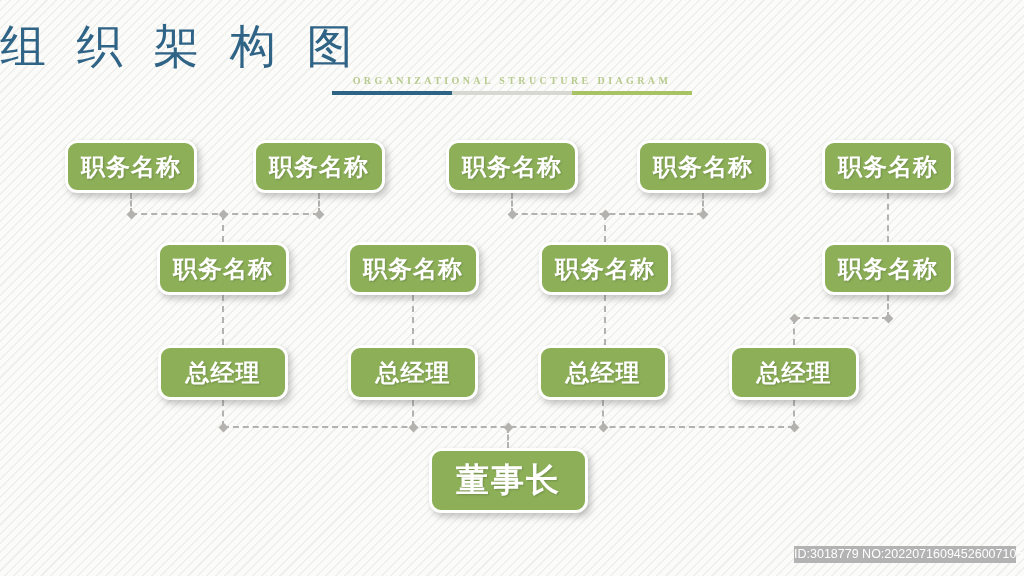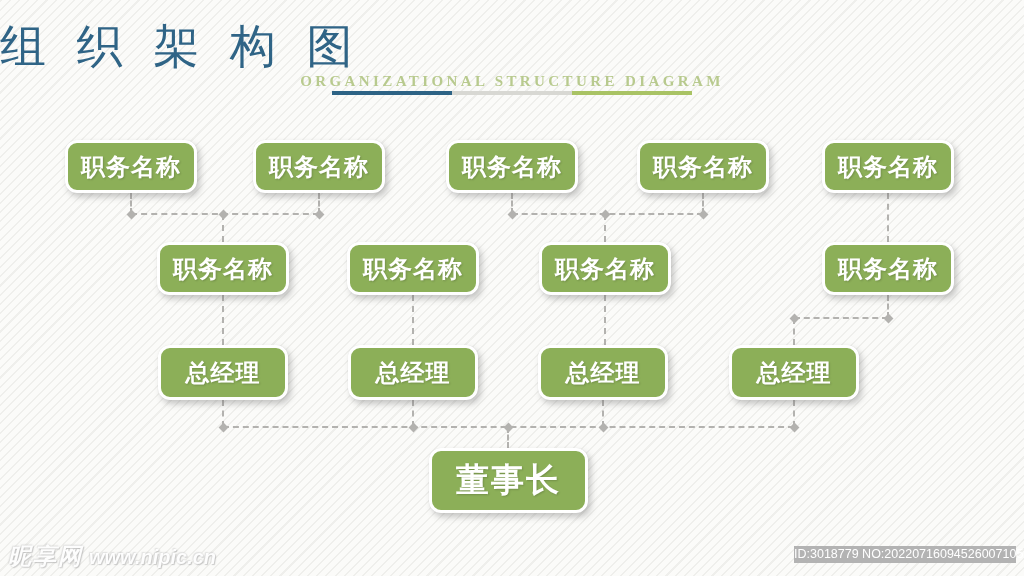--- a/index.html
+++ b/index.html
@@ -12,21 +12,21 @@
   
   .title{
     position:absolute;top:18px;left:0;width:1024px;
     font-family:"DejaVu Serif","Liberation Serif",serif;
     font-size:46px;line-height:56px;font-weight:500;
     letter-spacing:8px;color:var(--title-teal,#2f6486);
   }
   .subtitle{
     position:absolute;top:74px;left:0;width:1024px;text-align:center;
     font-family:"Liberation Serif",serif;
-    font-size:15px;line-height:14px;letter-spacing:3.4px;
+    font-size:10px;line-height:14px;letter-spacing:3.4px;
     color:var(--subtitle-green,#b8ca8e);font-weight:bold;
   }
   .divider{position:absolute;top:91px;left:332px;width:360px;height:4px;display:flex;}
   .divider span{display:block;height:4px;width:120px;}
   
   .diagram{position:absolute;inset:0;}
   .node{
     position:absolute;box-sizing:border-box;
     background:var(--node-green,#8caf58);
     border:3px solid #ffffff;border-radius:12px;
@@ -143,18 +143,15 @@
         <span class="lbl">总经理</span>
       </div>
       <div class="node" style="left: 729px; top: 345px; width: 130px; height: 55px;">
         <span class="lbl">总经理</span>
       </div>
       <div class="node chairman" style="left: 429px; top: 448px; width: 159px; height: 65px; justify-content: center;">
         <span class="lbl">董事长</span>
       </div>
     </div>
 
-  <div class="wm-site">
-    <span class="site-name">昵享网</span><span class="site-url">www.nipic.cn</span>
-  </div>
   <div class="id-badge">ID:3018779 NO:20220716094526007105</div>
 
 </div>
 
 </body></html>

